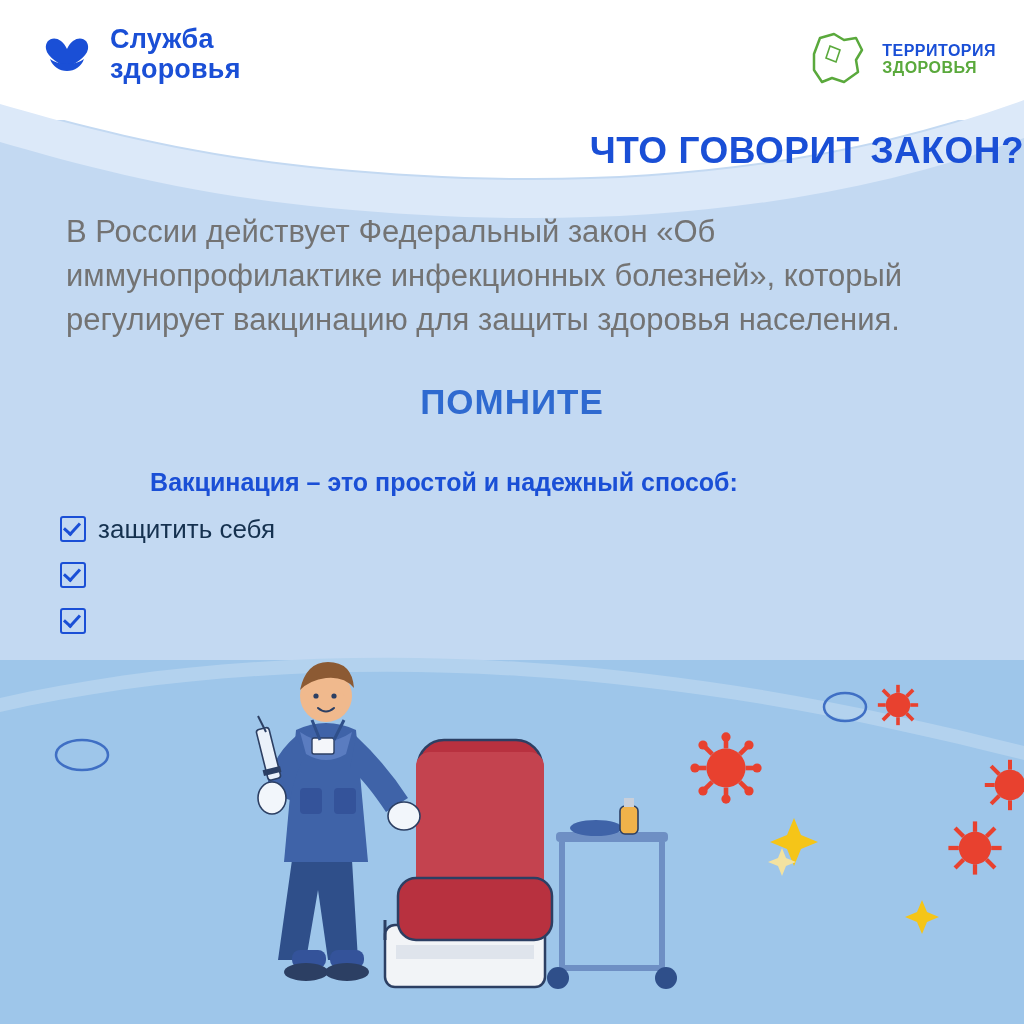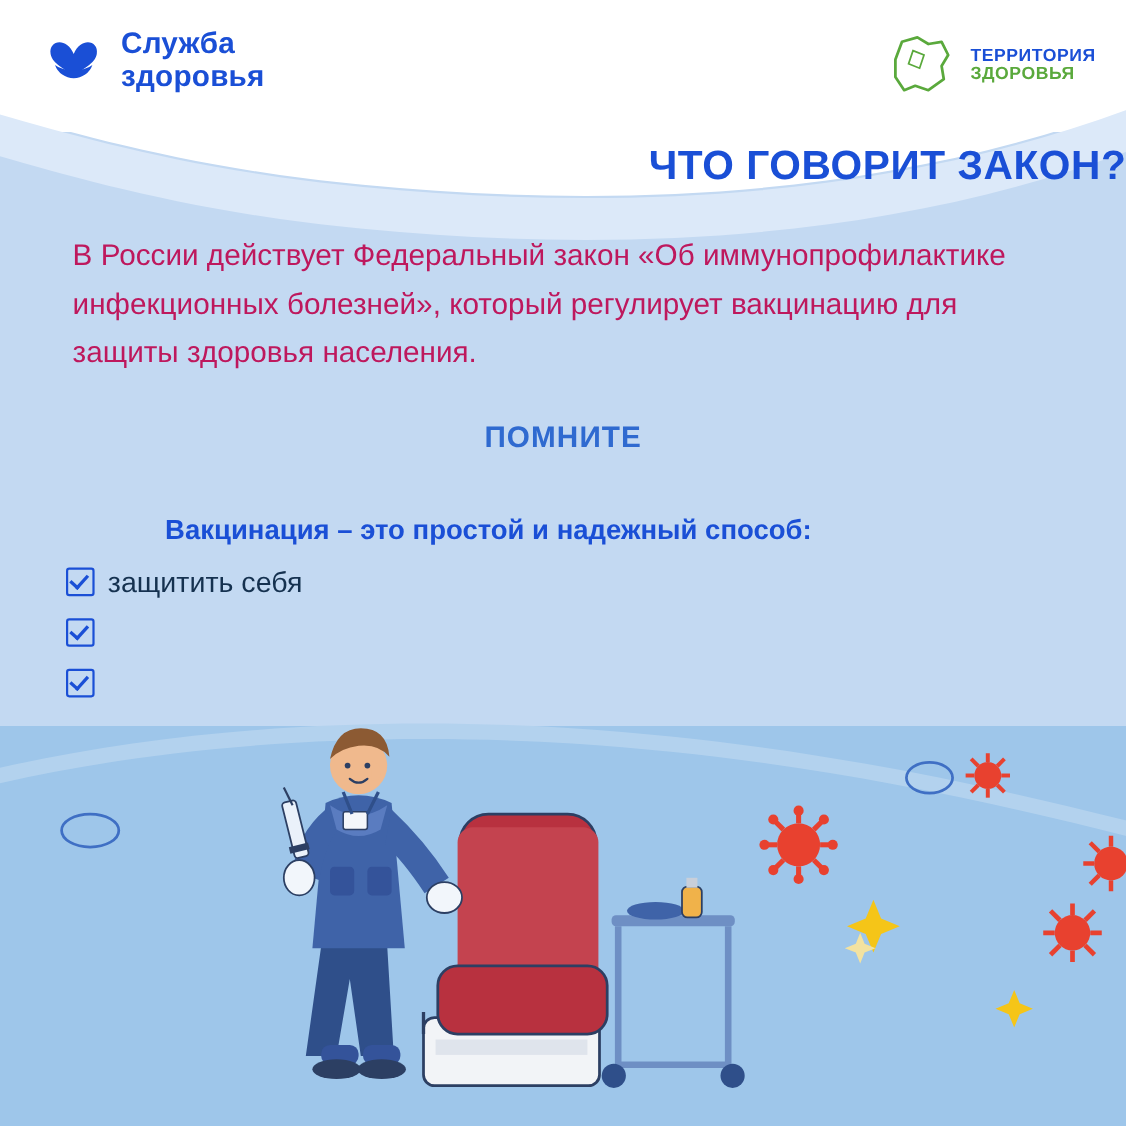--- a/index.html
+++ b/index.html
@@ -100,30 +100,30 @@
     text-align: right;
     font-size: 37px;
     font-weight: bold;
     color: #1a4fd6;
     letter-spacing: 0.5px;
   }
   .para {
     position: absolute;
     left: 66px; top: 210px;
     width: 900px;
-    font-size: 27px;
+    font-size: 31px;
     line-height: 44px;
-    color: #be185d;
+    color: #737373;
   }
   .h2 {
     position: absolute;
     left: 0; top: 382px;
     width: 1024px;
     text-align: center;
-    font-size: 27px;
+    font-size: 35px;
     font-weight: bold;
     color: #2f6ad0;
     letter-spacing: 1px;
   }
   .lead {
     position: absolute;
     left: 0; top: 468px;
     width: 888px;
     text-align: center;
     font-size: 25px;

